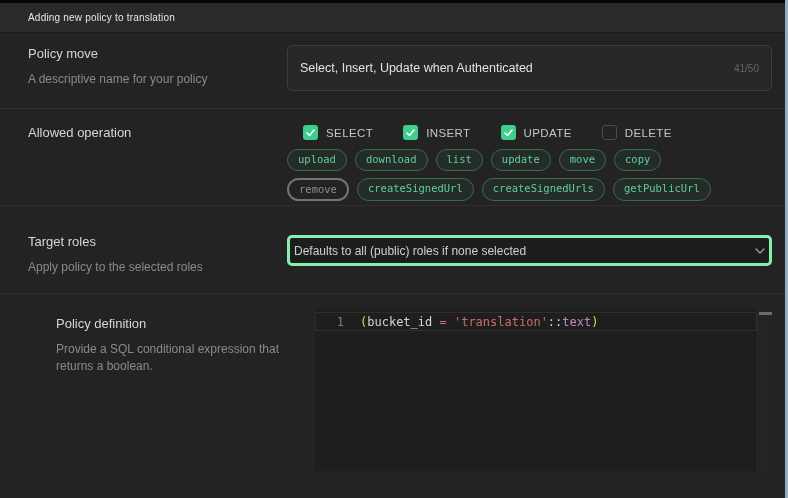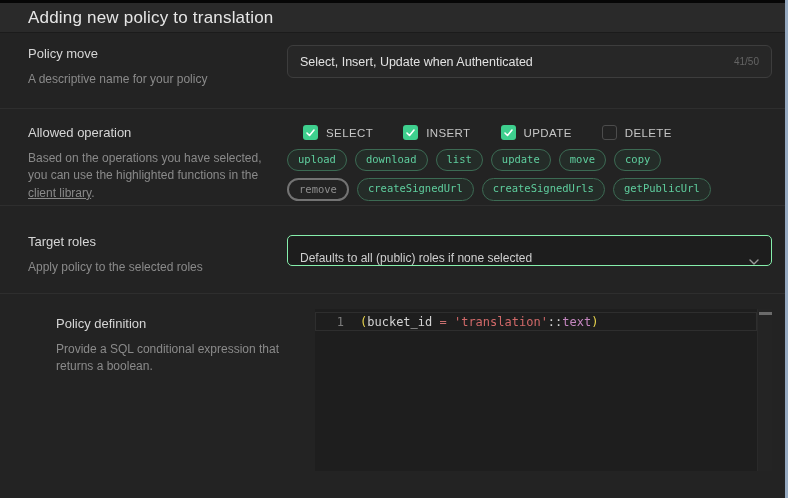--- a/index.html
+++ b/index.html
@@ -12,36 +12,36 @@
   }
   .top-strip { height:3px; background:#060606; }
   .right-scroll-strip {
     position:absolute; top:0; right:0; width:3px; height:498px;
     background:#96aac1; z-index:50;
   }
   .header {
     height:30px; background:#2a2a2a; border-bottom:1px solid #1b1b1b;
     display:flex; align-items:center; padding:0 28px;
   }
-  .header-title { font-size:17px; color:#e6e6e6; letter-spacing:.2px; }
+  .header-title { font-size:10px; color:#e6e6e6; letter-spacing:.2px; }
 
   .section { display:flex; padding:0 16px 0 28px; }
   .section + .section { border-top:1px solid #2e2e2e; }
   .sec-left { width:259px; flex:none; padding-right:24px; }
   .sec-right { flex:1; min-width:0; }
   .sec-label { font-size:13px; color:#d6d6d6; margin-bottom:10px; }
   .sec-desc { font-size:12px; color:#8a8a8a; line-height:1.45; }
   .sec-desc a { color:#8a8a8a; text-decoration:underline; cursor:pointer; }
 
   
   .s1 { height:75px; }
   .s1 .sec-left { padding-top:13px; }
   .s1 .sec-right { padding-top:12px; }
   .name-input {
-    width:100%; height:33px; background:#272727; border:1px solid #3d3d3d;
+    width:100%; height:46px; background:#272727; border:1px solid #3d3d3d;
     border-radius:6px; display:flex; align-items:center; padding:0 12px;
   }
   .name-input-value { flex:1; font-size:12.5px; color:#e2e2e2; white-space:nowrap; overflow:hidden; }
   .char-count { font-size:10px; color:#646464; flex:none; }
 
   
   .s2 { height:97px; }
   .s2 .sec-left { padding-top:16px; }
   .s2 .sec-right { padding-top:16px; }
   .checkbox-row { display:flex; align-items:center; gap:30px; margin-bottom:9px;margin-left:16px; }
@@ -59,22 +59,22 @@
     padding:2px 10px 3px; border-radius:999px; line-height:1.4; white-space:nowrap;
   }
   .pill.on { color:#5fce9e; border:1px solid #3c6a53; background:rgba(62,207,142,0.05); }
   .pill.off { color:#8d8d8d; border:2px solid #737373; background:transparent; }
 
   
   .s3 { height:88px; }
   .s3 .sec-left { padding-top:28px; }
   .s3 .sec-right { padding-top:29px; }
   .roles-select {
-    width:100%; height:31px; background:#1d1d1d; border:1px solid #86efac;
-    border-radius:5px; display:flex; align-items:flex-end; padding:0 12px; cursor:pointer;
+    width:100%; height:31px; background:#1d1d1d; border:3px solid #86efac;
+    border-radius:5px; display:flex; align-items:center; padding:0 4px; cursor:pointer;
   }
   .roles-select-value { flex:1; font-size:12px; color:#cfcfcf; white-space:nowrap; overflow:hidden; }
   .chevron { flex:none; color:#9a9a9a; display:flex; align-items:center; }
 
   
   .s4 { flex:1; height:205px; }
   .s4 .sec-left { padding-top:22px;margin-left:28px; }
   .s4 .sec-right { padding-top:15px; }
   .editor {
     width:100%; height:162px; background:#1e1e1e; position:relative;
@@ -117,21 +117,20 @@
     <div class="name-input">
       <div class="name-input-value">Select, Insert, Update when Authenticated</div>
       <div class="char-count">41/50</div>
     </div>
   </div>
 </div>
 
 <div class="section s2">
   <div class="sec-left">
     <div class="sec-label">Allowed operation</div>
-    <div class="sec-desc"><span>Based on the operations you have selected, you can use the highlighted functions in the </span><a>client library</a><span>.</span></div>
   </div>
   <div class="sec-right">
     <div class="checkbox-row">
       <div class="checkbox-item">
         <span class="checkbox-box checked">
           <svg width="9" height="8" viewBox="0 0 9 8">
               <polyline points="1,4 3.5,6.5 8,1" fill="none" stroke="#ffffff" stroke-width="1.6" stroke-linecap="round" stroke-linejoin="round"></polyline>
             </svg>
         </span>
         <span class="checkbox-label">SELECT</span>

